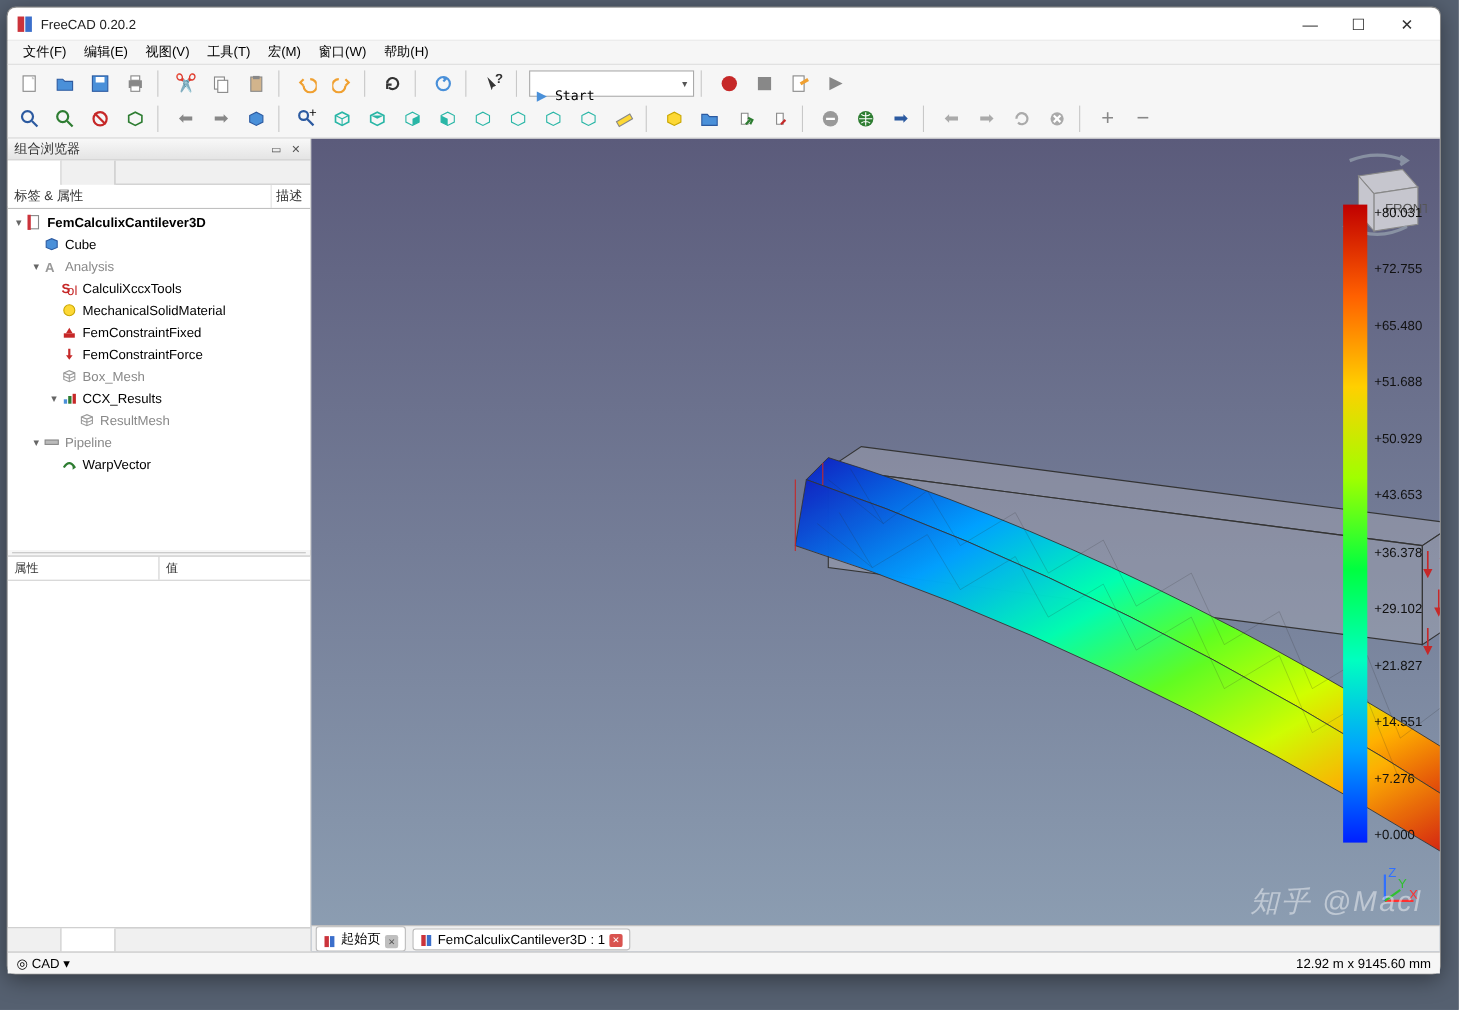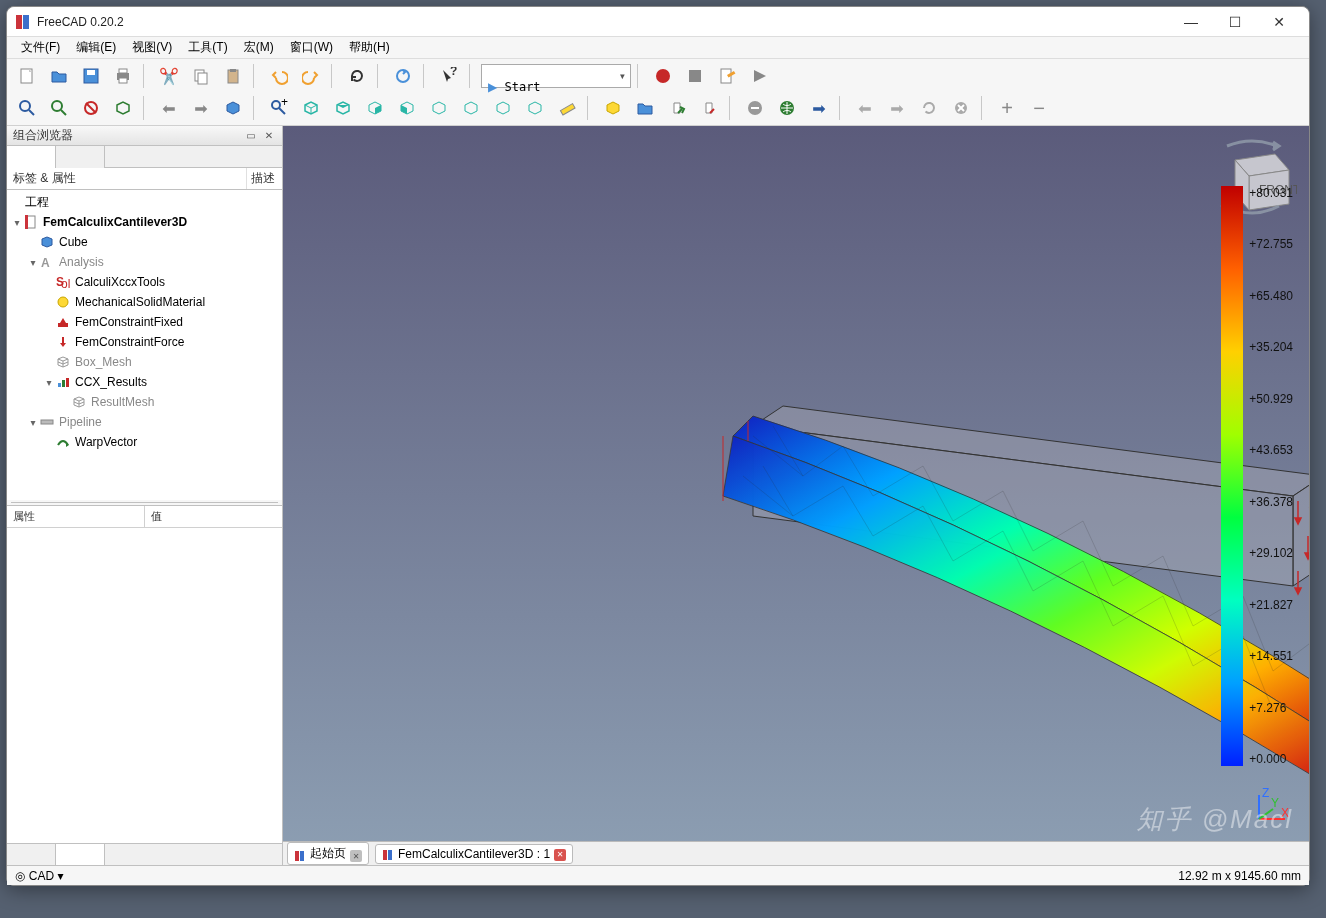--- a/index.html
+++ b/index.html
@@ -361,24 +361,20 @@
       </div>
       <div class="tabstrip">
         <div class="tab active">模型</div>
         <div class="tab">任务</div>
       </div>
       <div class="tree-header">
         <div class="col1">标签 &amp; 属性</div>
         <div class="col2">描述</div>
       </div>
       <div class="tree" id="tree">
-        <div class="row">
-            <span class="tw"></span>
-            <span class="label">工程</span>
-          </div>
       <div class="row">
             <span class="tw">▾</span>
             <span class="icon">
               <svg width="14" height="14">
                 <rect x="2" y="1" width="9" height="12" fill="#fff" stroke="#888"></rect>
                 <rect x="1" y="0" width="3" height="14" fill="#cb333b"></rect>
               </svg>
             </span>
             <span class="label bold">FemCalculixCantilever3D</span>
           </div>
@@ -590,21 +586,21 @@
           </g>
         </svg>
       </div>
 
       <div class="legend">
         <div class="legend-bar"></div>
         <div class="legend-labels" id="legend-labels">
             <div>+80.031</div>
             <div>+72.755</div>
             <div>+65.480</div>
-            <div>+35.204</div>
+            <div>+51.688</div>
             <div>+50.929</div>
             <div>+43.653</div>
             <div>+36.378</div>
             <div>+29.102</div>
             <div>+21.827</div>
             <div>+14.551</div>
             <div>+7.276</div>
             <div>+0.000</div>
           </div>
       </div>

